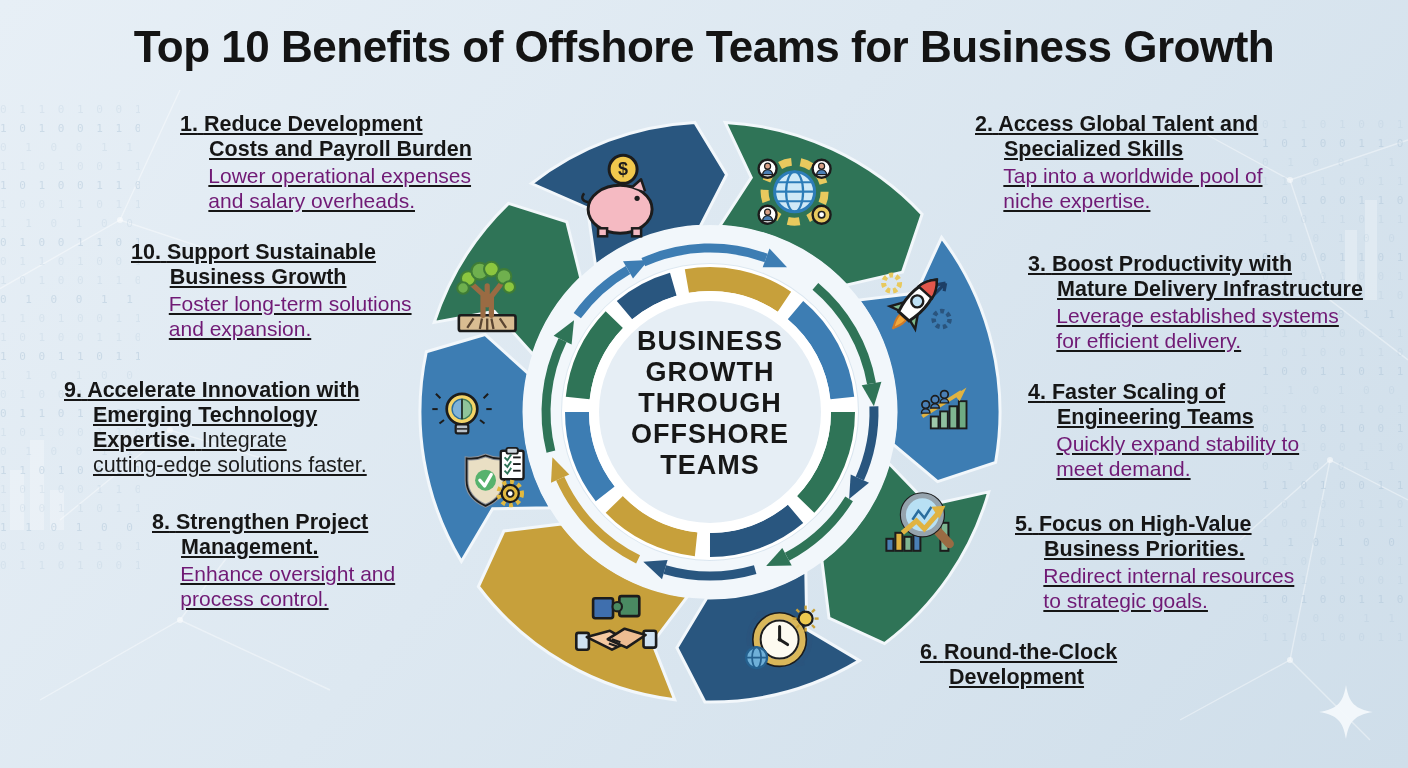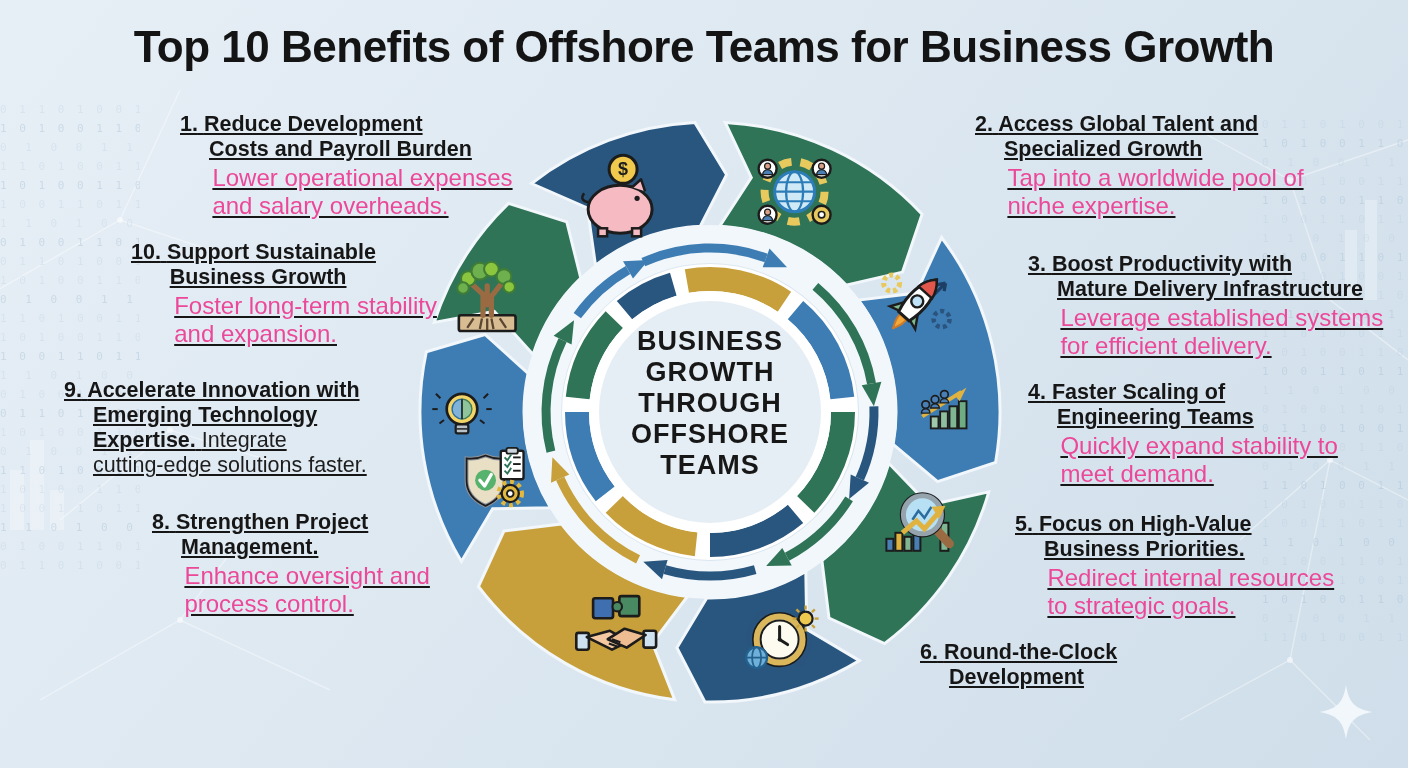--- a/index.html
+++ b/index.html
@@ -13,22 +13,22 @@
        font-family:"DejaVu Sans Mono",monospace;font-size:11px;line-height:19px;z-index:0;}
   .tex-row{white-space:nowrap;letter-spacing:3px;}
   #tex-left{left:0;top:100px;width:140px;height:480px;}
   #tex-right{left:1262px;top:115px;width:146px;height:530px;text-align:right;}
   .title{position:absolute;top:22px;left:0;width:100%;margin:0;text-align:center;
          font-size:44px;font-weight:800;letter-spacing:-.5px;color:#141414;z-index:3;}
   #wheel{position:absolute;left:400px;top:102px;width:620px;height:620px;z-index:2;}
   .item{position:absolute;z-index:3;text-decoration:underline;}
   .item .head{margin:0;font-weight:700;font-size:21.5px;line-height:1.17;
               white-space:pre-line;padding-left:1.35em;text-indent:-1.35em;}
-  .item .desc{margin:2px 0 0;font-size:24px;line-height:1.17;font-weight:400;
-              white-space:pre-line;padding-left:1.35em;color:#ec4899;}
+  .item .desc{margin:2px 0 0;font-size:21px;line-height:1.17;font-weight:400;
+              white-space:pre-line;padding-left:1.35em;color:#701a75;}
   .item.wide-num .head{padding-left:1.8em;text-indent:-1.8em;}
   .item.wide-num .desc{padding-left:1.8em;}
   .sparkle{position:absolute;z-index:1;}
 </style>
 </head>
 <body>
 
 <svg class="net" width="1408" height="768">
   <g stroke="#ffffff" stroke-width="1.4" opacity="0.4" fill="none">
     <path d="M-20,300 L120,220 L240,260 M120,220 L180,90 M60,520 L170,430 L300,470"></path>
@@ -312,41 +312,41 @@
 
 <div class="item" style="left:180px;top:112px;width:390px">
   <p class="head"><span>1.</span> <span>Reduce Development
 Costs and Payroll Burden</span></p>
   <p class="desc">Lower operational expenses
 and salary overheads.</p>
 </div>
 <div class="item wide-num" style="left:131px;top:240px;width:390px">
   <p class="head"><span>10.</span> <span>Support Sustainable
 Business Growth</span></p>
-  <p class="desc">Foster long-term stability
+  <p class="desc">Foster long-term solutions
 and expansion.</p>
 </div>
 <div class="item" style="left:64px;top:378px;width:370px">
   <p class="head"><span>9.</span> <span>Accelerate Innovation with
 Emerging Technology
 Expertise.</span> <span style="font-weight:400;color:#1d1d1d">Integrate
 cutting-edge solutions faster.</span></p>
 </div>
 <div class="item" style="left:152px;top:510px;width:380px">
   <p class="head"><span>8.</span> <span>Strengthen Project
 Management.</span></p>
   <p class="desc">Enhance oversight and
 process control.</p>
 </div>
 <div class="item" style="left:204px;top:640px;width:390px">
 </div>
 
 <div class="item" style="left:975px;top:112px;width:400px">
   <p class="head"><span>2.</span> <span>Access Global Talent and
-Specialized Growth</span></p>
+Specialized Skills</span></p>
   <p class="desc">Tap into a worldwide pool of
 niche expertise.</p>
 </div>
 <div class="item" style="left:1028px;top:252px;width:380px">
   <p class="head"><span>3.</span> <span>Boost Productivity with
 Mature Delivery Infrastructure</span></p>
   <p class="desc">Leverage established systems
 for efficient delivery.</p>
 </div>
 <div class="item" style="left:1028px;top:380px;width:380px">

